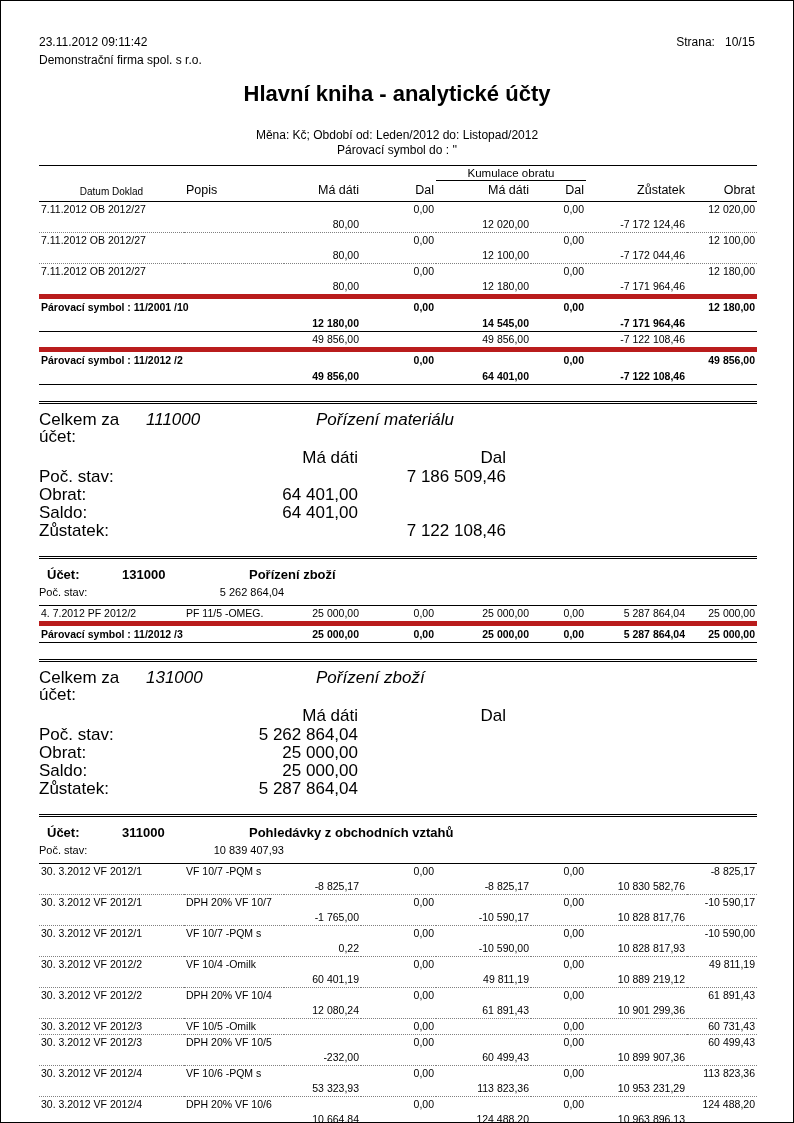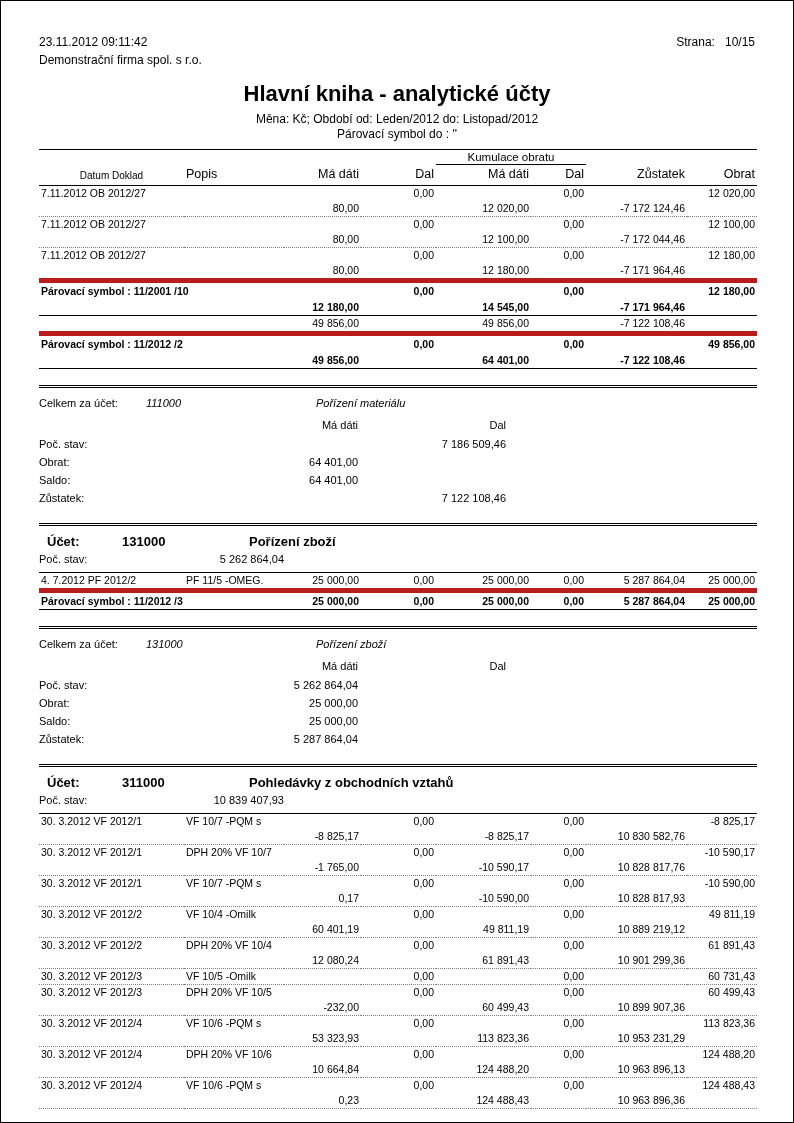--- a/index.html
+++ b/index.html
@@ -7,21 +7,21 @@
   .page {
     width:794px; height:1123px; background:#fff; position:relative;
     border:1px solid #000; overflow:hidden;
     font-family:"Liberation Sans","DejaVu Sans",sans-serif; color:#000;
   }
   .inner { padding:34px 38px 0 38px; }
 
   .topbar { display:flex; justify-content:space-between; font-size:12px; line-height:15px;gap:28px; }
   .page-num .lbl { margin-right:10px; }
   .company { font-size:12px; line-height:15px; margin-top:3px; }
-  .title { text-align:center; font-size:22px; font-weight:bold; margin:13px 0 5px 0; }
+  .title { text-align:center; font-size:22px; font-weight:bold; margin:13px 0 21px 0; }
   .subtitle { text-align:center; font-size:12px; line-height:15px; }
 
   table.grid { width:718px; table-layout:fixed; border-collapse:collapse; }
   table.grid td { padding:0 2px; white-space:nowrap; overflow:visible; }
   td.num { text-align:right; }
 
   table.head-table { border-top:1px solid #000; margin-top:7px; }
   .kum-cell { text-align:center; border-bottom:1px solid #000; font-size:11.5px; line-height:14px; }
   .head-row td { vertical-align:bottom; padding-bottom:4px !important; padding-top:2px !important; }
   .h-datum { font-size:10px; text-align:center; }
@@ -31,21 +31,21 @@
   table.entries { border-top:1px solid #000; font-size:10.5px; }
   table.entries td { line-height:13px; }
   tbody.entry { border-bottom:1px dotted #808080; }
   tbody.entry td { padding-top:1px; padding-bottom:1px; }
   tbody.pairing { border-top:5px solid #b91c1c; border-bottom:1px solid #000; font-weight:bold; }
   tbody.pairing td { line-height:14px; padding-top:1px; padding-bottom:1px; }
   td.c-popis { white-space:pre; }
 
   .double-rule { width:718px; height:3px; border-top:1px solid #000; border-bottom:1px solid #000; margin:16px 0 7px 0; }
 
-  .total-block { width:718px; font-size:11px; }
+  .total-block { width:718px; font-size:17px; }
   .total-head { display:flex; line-height:17px; margin-bottom:4px; }
   .t-label { flex:0 0 107px; }
   .t-acct  { flex:0 0 170px; font-style:italic; }
   .t-name  { font-style:italic; }
   .total-row { display:flex; line-height:18px; }
   .t-rowlabel { flex:0 0 120px; }
   .t-madati { flex:0 0 199px; text-align:right; }
   .t-dal    { flex:0 0 148px; text-align:right; }
   .total-cols { margin-bottom:1px; }
 
@@ -429,21 +429,21 @@
               <td class="num"></td>
               <td class="num">0,00</td>
               <td class="num"></td>
               <td class="num">0,00</td>
               <td class="num"></td>
               <td class="num">-10 590,00</td>
             </tr>
             <tr>
               <td></td>
               <td></td>
-              <td class="num">0,17</td>
+              <td class="num">0,22</td>
               <td></td>
               <td class="num">-10 590,00</td>
               <td></td>
               <td class="num">10 828 817,93</td>
               <td></td>
             </tr>
           </tbody>
           <tbody class="entry">
             <tr>
               <td class="c-datum">30. 3.2012 VF 2012/2</td>

